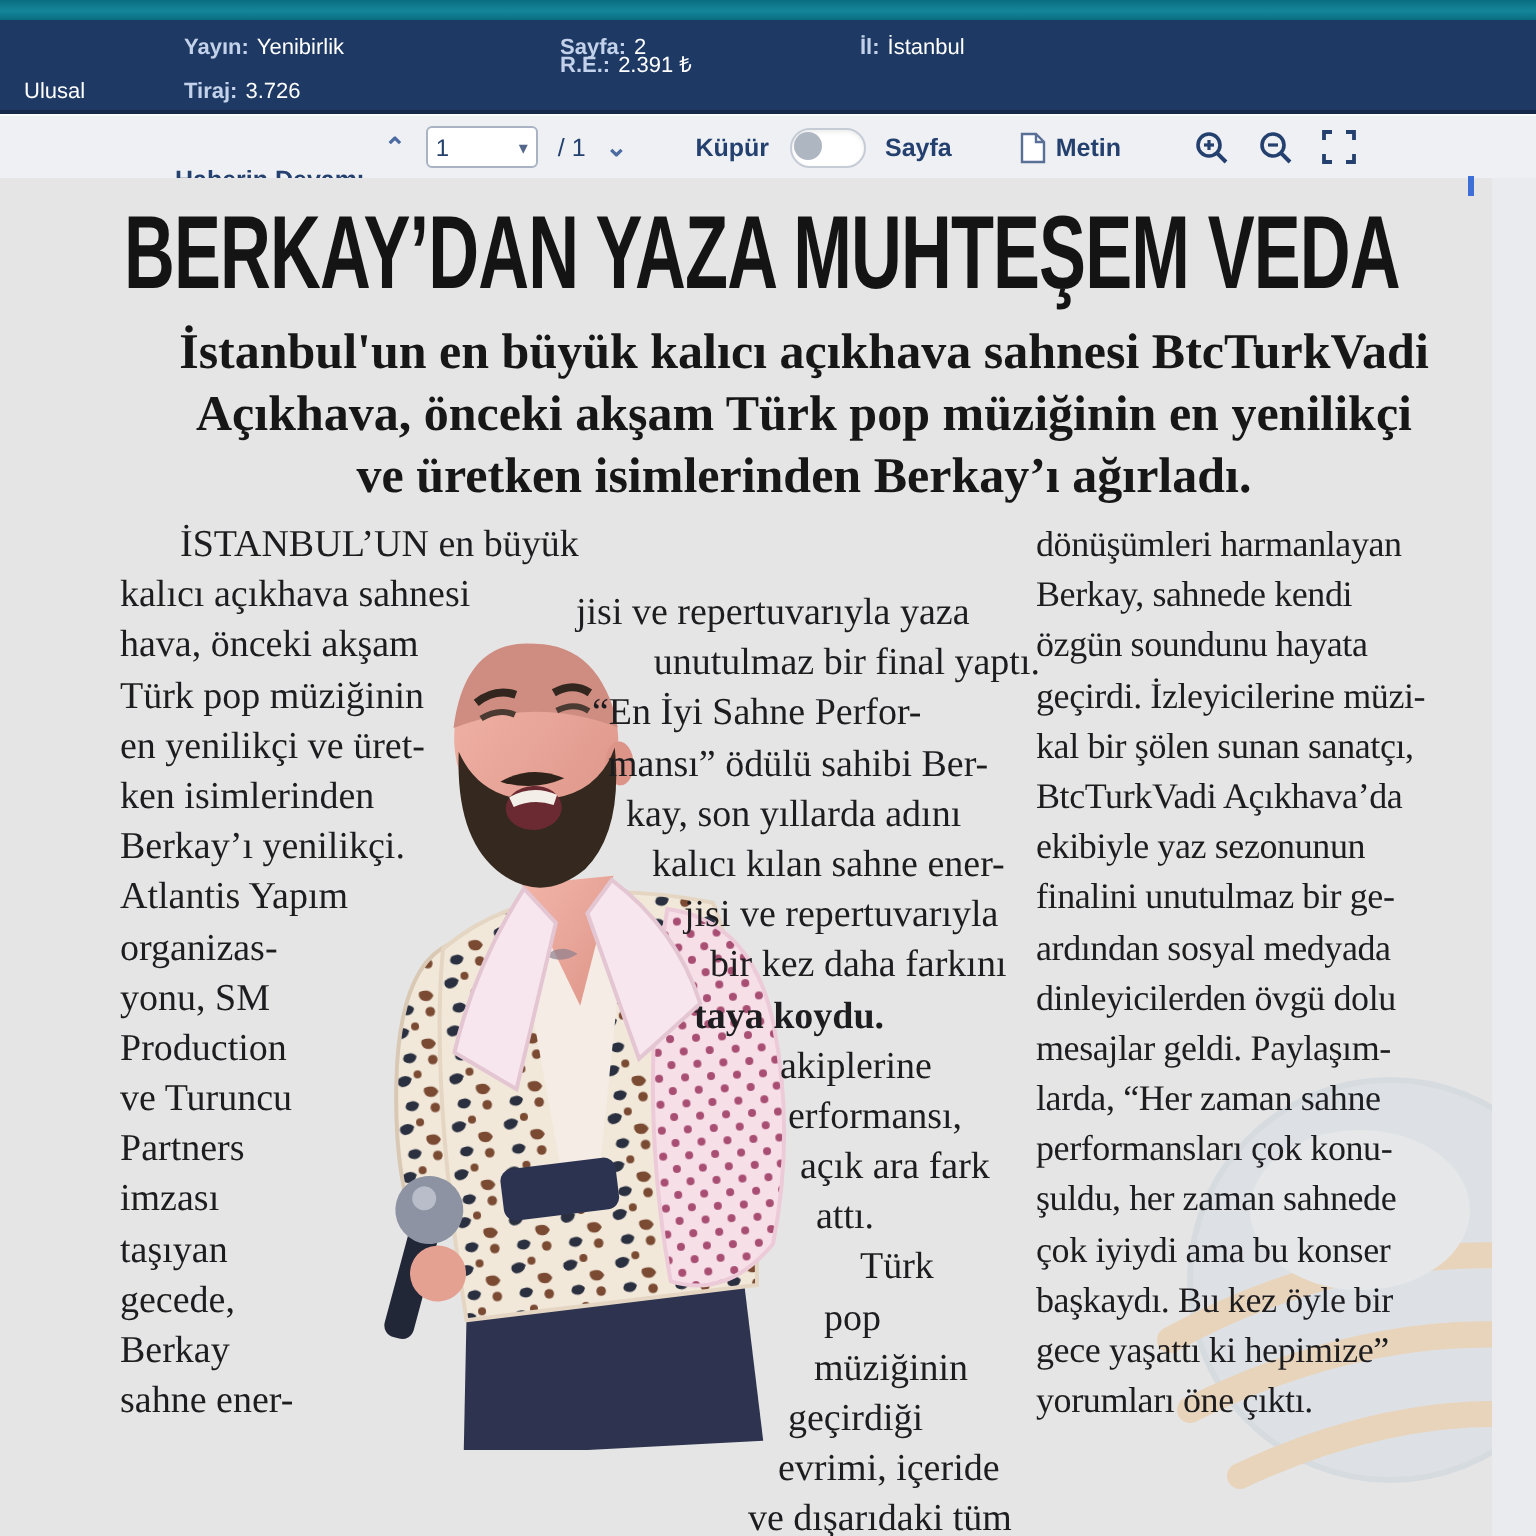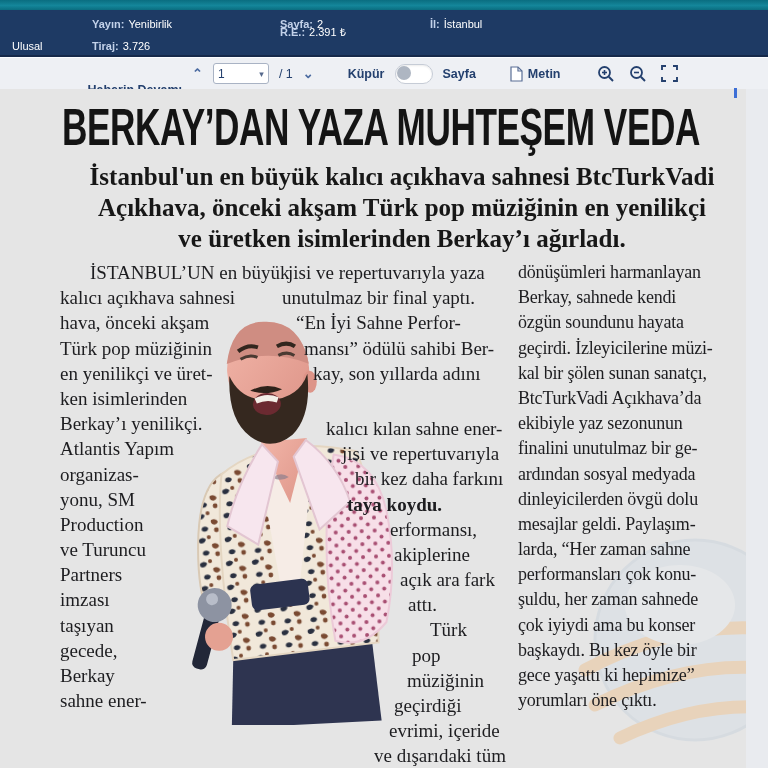--- a/index.html
+++ b/index.html
@@ -57,26 +57,26 @@
 
   .col{position:absolute;z-index:2;}
   .col .line{height:25.2px;white-space:nowrap;font-family:"Liberation Serif",serif;
              font-size:19px;color:#1d1d20;}
   .col-left{left:60px;top:173px;width:222px;}
   .col-left .line:first-child{padding-left:30px;}
   .col-mid{left:280px;top:173px;width:240px;}
   .col-right{left:518px;top:173px;width:230px;}
   .col-right .line{font-size:18px;letter-spacing:-0.2px;}
 
-  .col-mid .line:nth-child(1){padding-left:8px;}
-  .col-mid .line:nth-child(2){padding-left:2px;}
+  .col-mid .line:nth-child(1){padding-left:8px;margin-top:34px;}
+  .col-mid .line:nth-child(2){padding-left:2px;text-align:right;}
   .col-mid .line:nth-child(3){padding-left:16px;}
   .col-mid .line:nth-child(4){padding-left:24px;}
   .col-mid .line:nth-child(5){padding-left:33px;}
-  .col-mid .line:nth-child(6){padding-left:46px;margin-top:30px;}
+  .col-mid .line:nth-child(6){padding-left:46px;}
   .col-mid .line:nth-child(7){padding-left:62px;}
   .col-mid .line:nth-child(8){padding-left:75px;}
   .col-mid .line:nth-child(9){padding-left:67px;font-weight:bold;}
   .col-mid .line:nth-child(10){padding-left:110px;}
   .col-mid .line:nth-child(11){padding-left:114px;}
   .col-mid .line:nth-child(12){padding-left:120px;}
   .col-mid .line:nth-child(13){padding-left:128px;}
   .col-mid .line:nth-child(14){padding-left:150px;}
   .col-mid .line:nth-child(15){padding-left:132px;}
   .col-mid .line:nth-child(16){padding-left:127px;}
@@ -271,22 +271,22 @@
     <div class="col col-mid">
         <div class="line">jisi ve repertuvarıyla yaza</div>
         <div class="line">unutulmaz bir final yaptı.</div>
         <div class="line">“En İyi Sahne Perfor-</div>
         <div class="line">mansı” ödülü sahibi Ber-</div>
         <div class="line">kay, son yıllarda adını</div>
         <div class="line">kalıcı kılan sahne ener-</div>
         <div class="line">jisi ve repertuvarıyla</div>
         <div class="line">bir kez daha farkını</div>
         <div class="line">taya koydu.</div>
+        <div class="line">akiplerine</div>
         <div class="line">erformansı,</div>
-        <div class="line">akiplerine</div>
         <div class="line">açık ara fark</div>
         <div class="line">attı.</div>
         <div class="line">Türk</div>
         <div class="line">pop</div>
         <div class="line">müziğinin</div>
         <div class="line">geçirdiği</div>
         <div class="line">evrimi, içeride</div>
         <div class="line">ve dışarıdaki tüm</div>
       </div>
     <div class="col col-right">

